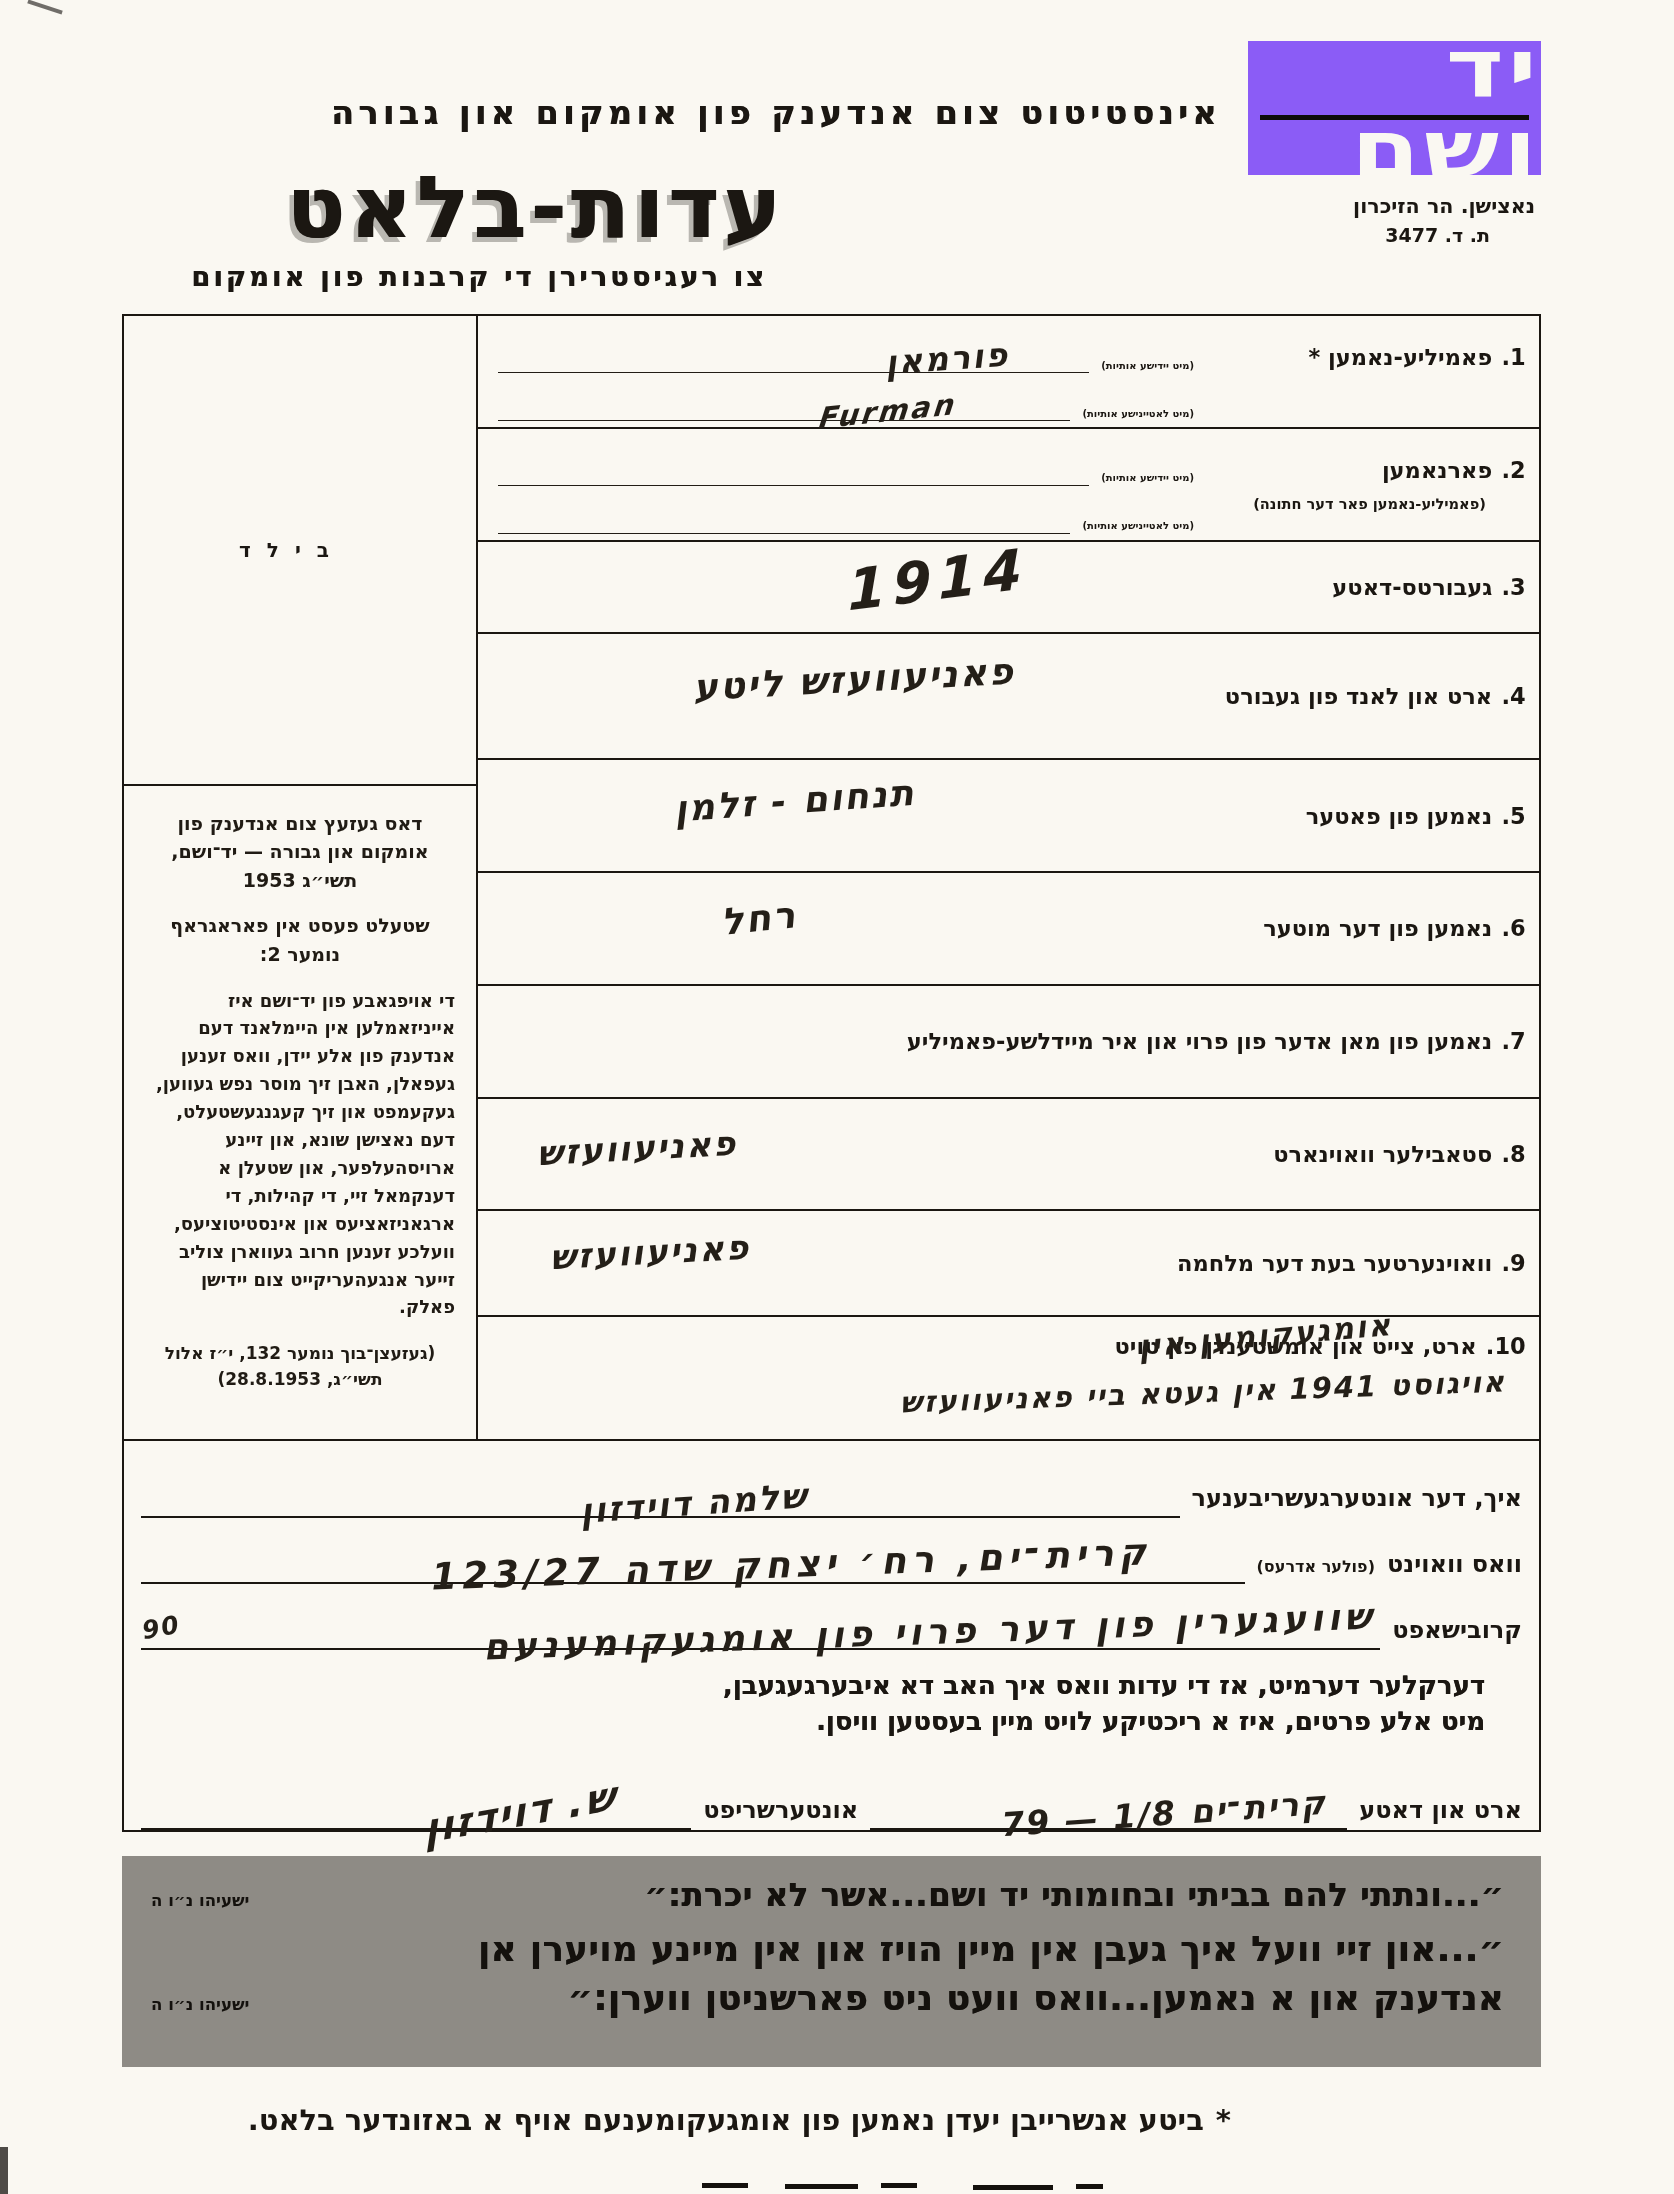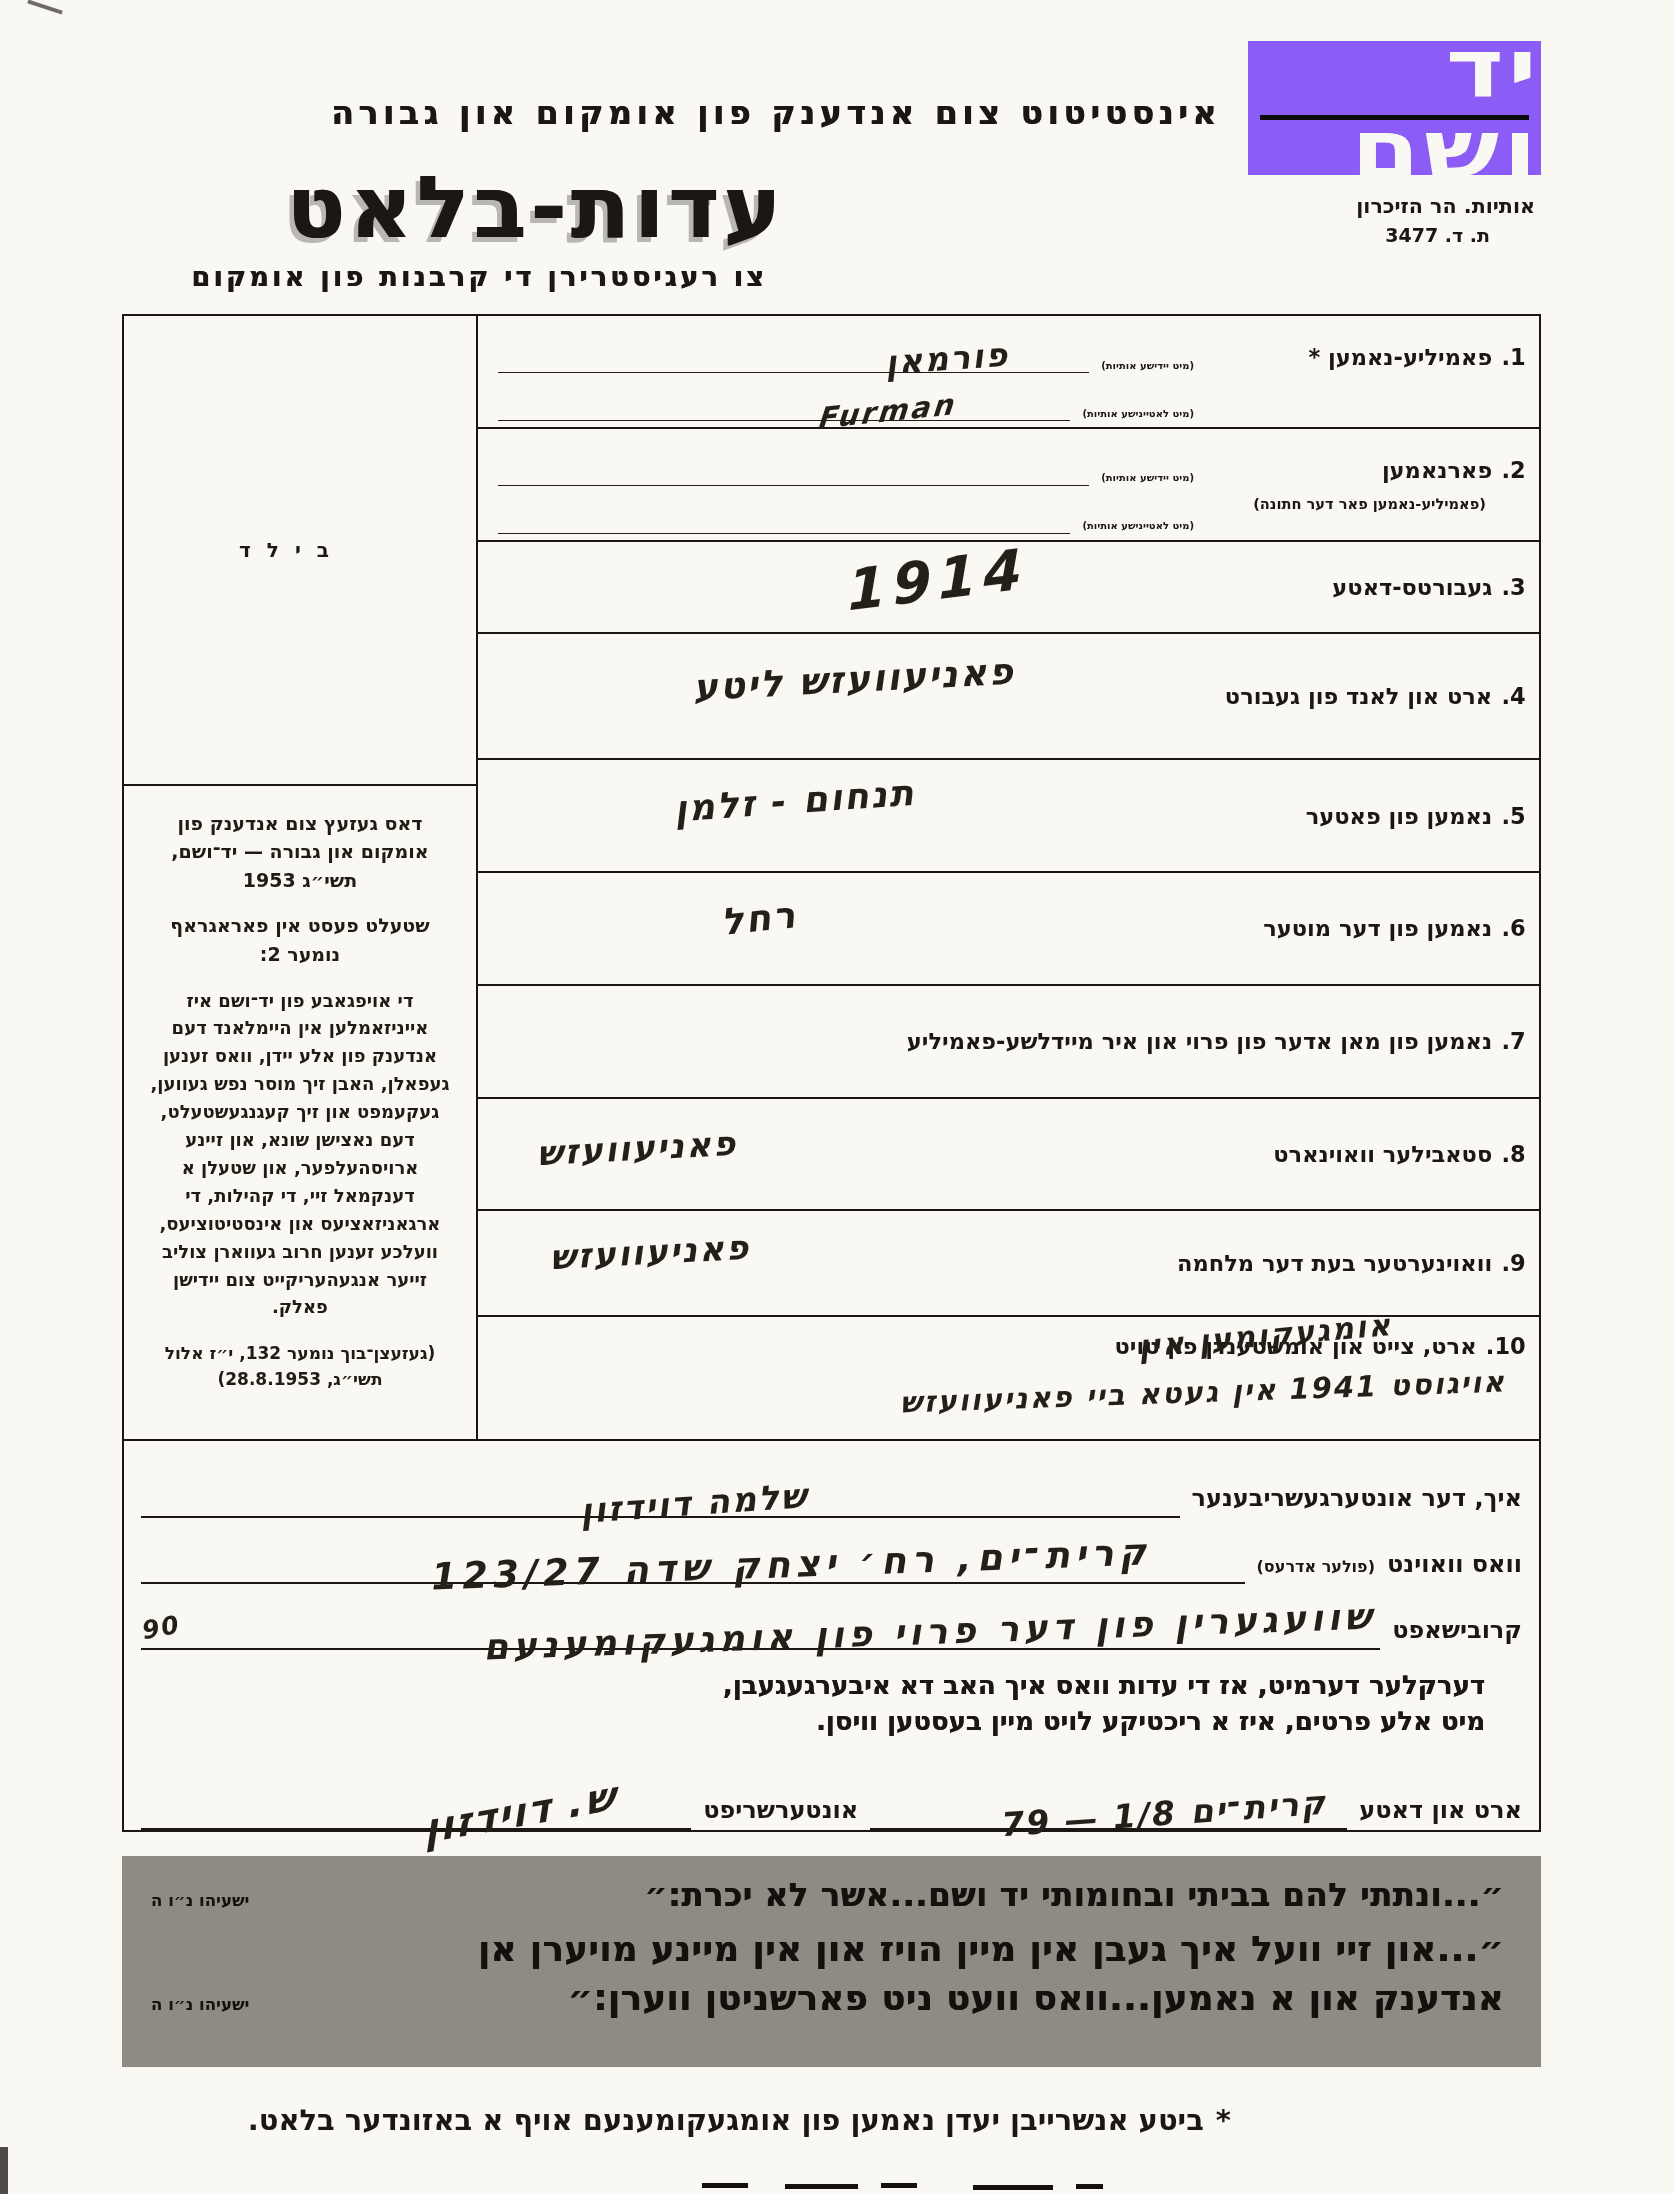--- a/index.html
+++ b/index.html
@@ -29,21 +29,21 @@
   .fields-col{width:1063px;border-left:2px solid #1b1712;box-sizing:border-box;display:flex;flex-direction:column;}
   .side-col{flex:1;display:flex;flex-direction:column;box-sizing:border-box;}
 
   .photo-area{height:470px;border-bottom:2px solid #1b1712;box-sizing:border-box;
     display:flex;align-items:center;justify-content:center;}
   .photo-label{font-size:20px;font-weight:bold;letter-spacing:16px;padding-right:16px;}
 
   .law-area{flex:1;padding:22.5px 21px 13.3px;font-weight:bold;color:#201b14;}
   .law-head{font-size:19px;text-align:center;line-height:1.5;margin:0 0 17px;}
   .law-head2{font-size:19px;text-align:center;line-height:1.5;margin:0 0 18.6px;}
-  .law-body{font-size:18px;line-height:1.55;text-align:center;margin:0 0 20px;}
+  .law-body{font-size:18px;line-height:1.55;text-align:right;margin:0 0 20px;}
   .law-ref{font-size:17px;text-align:center;line-height:1.5;margin:0;}
 
   .row{position:relative;border-bottom:2px solid #1b1712;box-sizing:border-box;}
   .row.last{border-bottom:none;}
   .flabel{position:absolute;right:13.3px;top:50%;transform:translateY(-50%);
     display:flex;gap:9.3px;align-items:baseline;font-weight:bold;font-size:22.5px;white-space:nowrap;}
   .flabel.topal{top:28px;transform:none;}
   .fnote{position:absolute;right:53px;top:66px;font-size:14.6px;font-weight:bold;}
   .sub{position:absolute;right:345px;left:20px;top:9.3px;}
   .subrow{height:48px;display:flex;align-items:flex-end;gap:12px;}
@@ -103,21 +103,21 @@
 </style>
 </head>
 <body>
 
 <div class="page">
 
   <div class="logo-box">
     <span class="logo-text">יד ושם</span>
     <span class="logo-slit"></span>
   </div>
-  <div class="logo-city">אותיות. הר הזיכרון</div>
+  <div class="logo-city">נאצישן. הר הזיכרון</div>
   <div class="logo-pob">ת. ד. 3477</div>
 
   <div class="institute">אינסטיטוט צום אנדענק פון אומקום און גבורה</div>
   <div class="title">עדות-בלאט</div>
   <div class="subtitle">צו רעגיסטרירן די קרבנות פון אומקום</div>
 
   <div class="form">
     <div class="form-top">
 
       <div class="fields-col">

